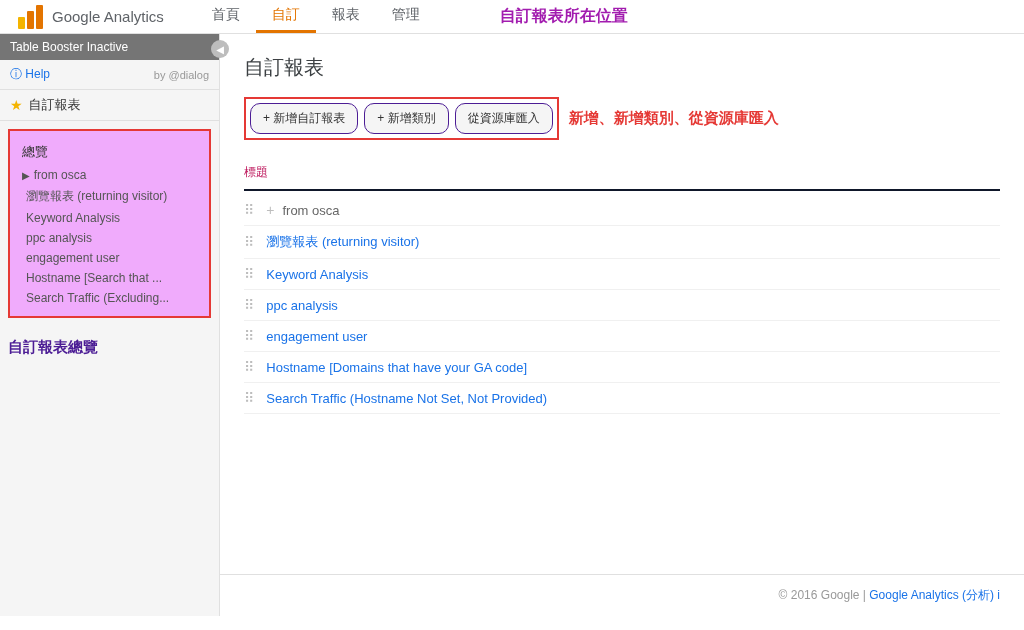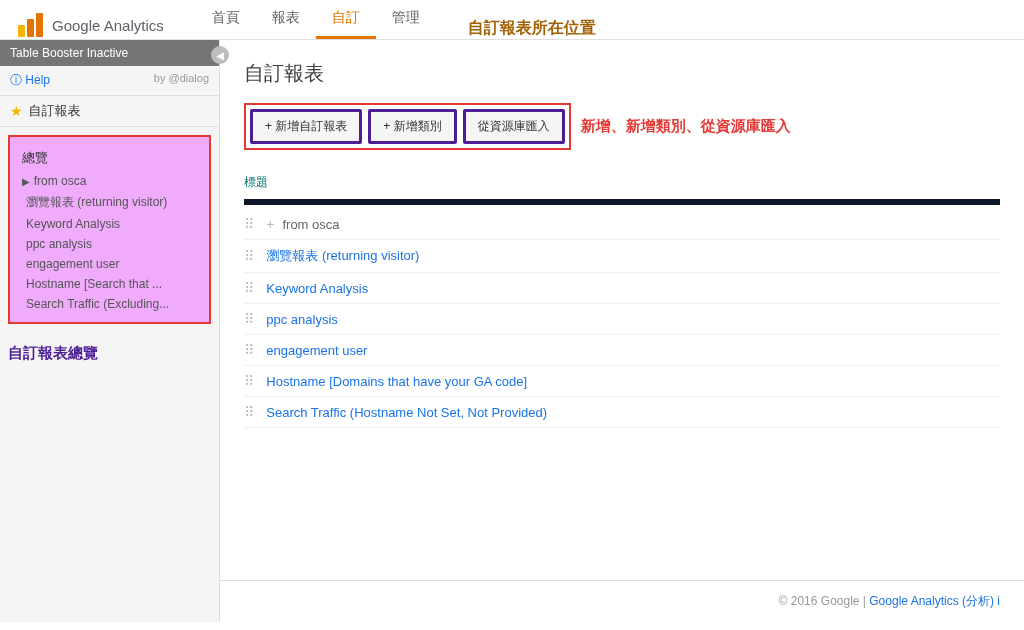--- a/index.html
+++ b/index.html
@@ -1,22 +1,22 @@
 <!DOCTYPE html>
 <html><head>
   <meta charset="utf-8">
   <style>
     * { box-sizing: border-box; margin: 0; padding: 0; }
     body { font-family: Arial, sans-serif; font-size: 13px; background: #fff; color: #333; width: 1024px; height: 630px; overflow: hidden; }
 
     
     .top-nav {
       display: flex;
-      align-items: flex-end;
-      height: 40px;
+      align-items: center;
+      height: 34px;
       background: #fff;
       border-bottom: 1px solid #e0e0e0;
       padding: 0 16px;
     }
     .logo-area {
       display: flex;
       align-items: center;
       gap: 8px;
       margin-right: 32px;
     }
@@ -45,22 +45,22 @@
       cursor: pointer;
       border-bottom: 3px solid transparent;
       text-decoration: none;
     }
     .nav-item.active {
       color: #e37400;
       border-bottom: 3px solid #e37400;
       font-weight: 500;
     }
     .annotation-top-right {
-      margin-left: 32px;
-      color: #a16207;
+      margin-left: 64px;
+      color: #a21caf;
       font-size: 16px;
       font-weight: bold;
     }
 
     
     .main-layout {
       display: flex;
       height: calc(630px - 48px);
     }
 
@@ -95,21 +95,21 @@
       display: flex;
       align-items: center;
       justify-content: center;
       cursor: pointer;
       font-size: 10px;
       color: #fff;
       z-index: 10;
     }
     .sidebar-help {
       display: flex;
-      align-items: flex-start;
+      align-items: center;
       justify-content: space-between;
       padding: 6px 10px;
       font-size: 12px;
       border-bottom: 1px solid #e0e0e0;
     }
     .help-link { color: #1a73e8; cursor: pointer; }
     .by-dialog { color: #999; font-size: 11px; }
     .sidebar-section {
       padding: 6px 10px;
       display: flex;
@@ -161,39 +161,39 @@
       font-weight: 400;
     }
     .action-bar-box {
       border: 2px solid #e53935;
       padding: 4px;
       display: flex;
       gap: 6px;
     }
     .action-btn {
       padding: 6px 12px;
-      border: 3px solid #4c1d95;
+      border: 1px solid #4c1d95;
       background: #f5f5f5;
       font-size: 12px;
       color: #333;
       cursor: pointer;
-      border-radius: 2px;
+      border-radius: 10px;
     }
     .annotation-action {
       color: #e53935;
       font-size: 15px;
       font-weight: bold;
       margin-left: 10px;
       text-align: right;
     }
     .table-header {
       font-size: 12px;
-      color: #0f766e;
+      color: #be185d;
       padding: 4px 0 8px 0;
-      border-bottom: 6px solid #0f172a;
+      border-bottom: 2px solid #0f172a;
       margin-bottom: 4px;
     }
     .report-row {
       display: flex;
       align-items: center;
       padding: 7px 0;
       border-bottom: 1px solid #f0f0f0;
       gap: 8px;
     }
     .row-drag {
@@ -235,22 +235,22 @@
 
     <svg class="logo-icon" viewBox="0 0 28 28" xmlns="http://www.w3.org/2000/svg">
       <rect x="2" y="14" width="7" height="12" rx="1" fill="#f4b400"></rect>
       <rect x="11" y="8" width="7" height="18" rx="1" fill="#e37400"></rect>
       <rect x="20" y="2" width="7" height="24" rx="1" fill="#e37400"></rect>
     </svg>
     <span class="logo-text">Google Analytics</span>
   </div>
   <div class="nav-links">
     <a class="nav-item">首頁</a>
+    <a class="nav-item active">自訂</a>
     <a class="nav-item">報表</a>
-    <a class="nav-item active">自訂</a>
     <a class="nav-item">管理</a>
   </div>
   <span class="annotation-top-right">自訂報表所在位置</span>
 </div>
 
 <div class="main-layout">
 
   <div class="sidebar">
     <div class="sidebar-plugin-bar">
       <span class="plugin-name">Table Booster Inactive</span>

